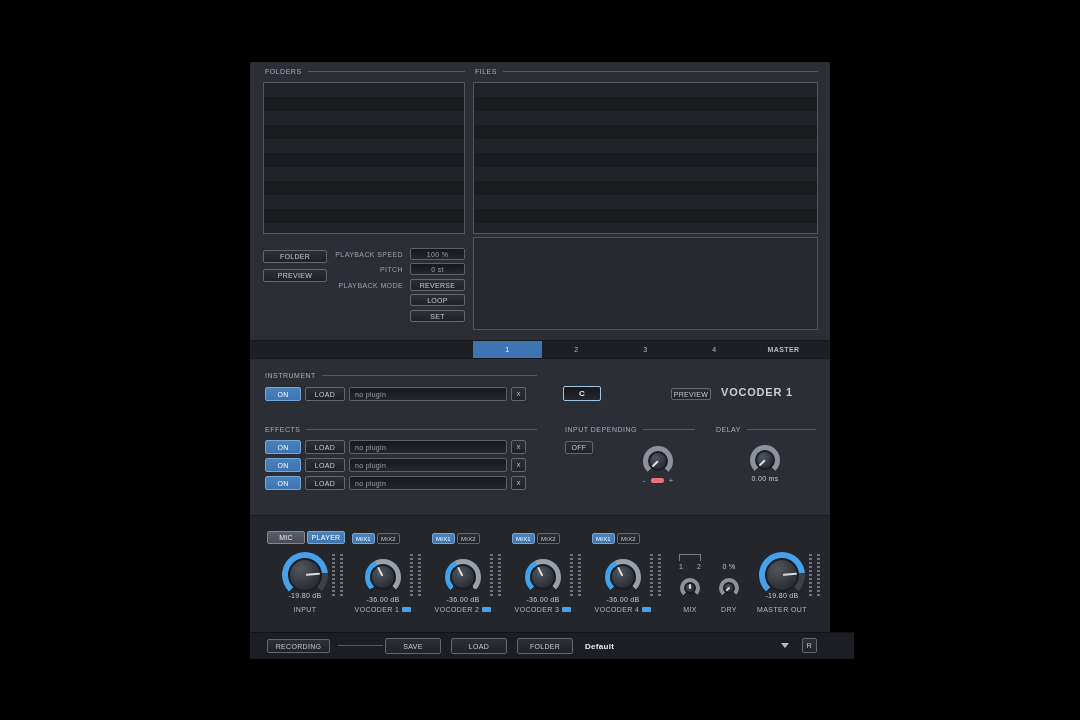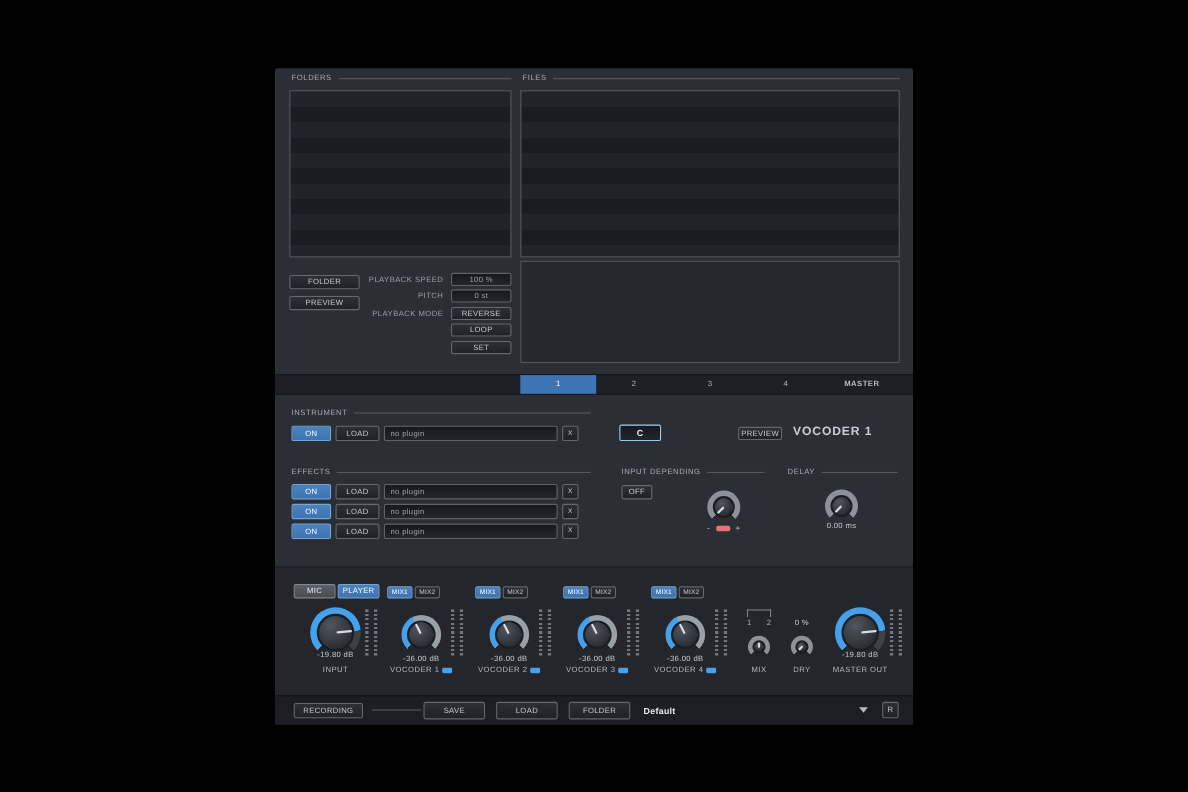--- a/index.html
+++ b/index.html
@@ -30,21 +30,21 @@
   
   .tabstrip{position:absolute;left:0;width:580px;height:17px;background:#1d1f24;
     border-top:1px solid #15171b;border-bottom:1px solid #15171b;}
   .tab{position:absolute;top:0;width:69px;height:17px;display:flex;align-items:center;justify-content:center;
     color:#b6bac1;font-size:7px;letter-spacing:.4px;}
   .tab.active{background:var(--accent-blue,#3d74b2);color:#fff;}
   .tab.master{font-weight:bold;}
   
   .band{position:absolute;left:0;width:580px;}
   .band-mixer{background:#24262c;border-top:1px solid #1a1c20;}
-  .band-footer{background:#1c1e23;border-top:1px solid #101216;}
+  .band-footer{background:#1c1e23;border-top:1px solid #101216;padding-left:24px;}
   
   .knob{position:absolute;}
   .knob .ring{position:absolute;inset:0;border-radius:50%;
     background:conic-gradient(from 225deg,var(--arc,#8b9099) 0 var(--sweep,270deg),var(--track,#464a51) var(--sweep,270deg) 270deg,transparent 270deg);}
   .knob .cap{position:absolute;border-radius:50%;box-sizing:border-box;
     background:radial-gradient(circle at 35% 30%,#51555d,#2a2d33 75%);border:2px solid #1b1d21;}
   .knob .ptr{position:absolute;transform:rotate(var(--angle,0deg));}
   .knob .ptr::before{content:'';position:absolute;left:calc(50% - 1px);top:2px;width:2px;height:40%;
     background:#d9dde2;border-radius:1px;}
   .knob-xl{width:46px;height:46px;}  .knob-xl .cap,.knob-xl .ptr{inset:6px;}

